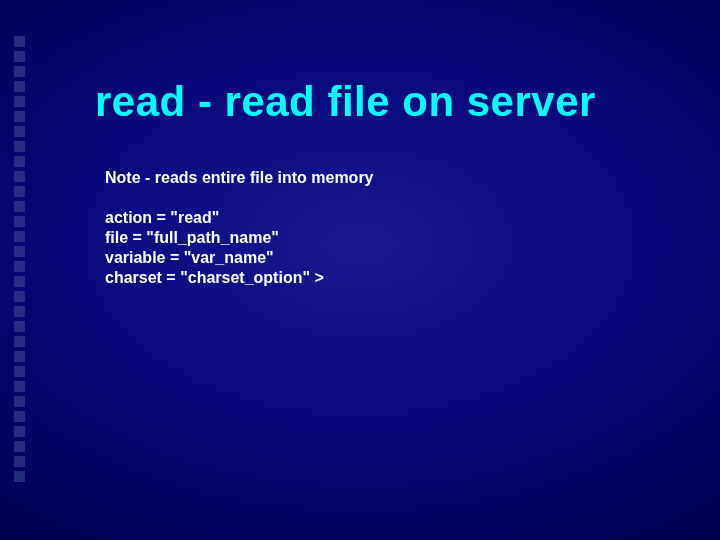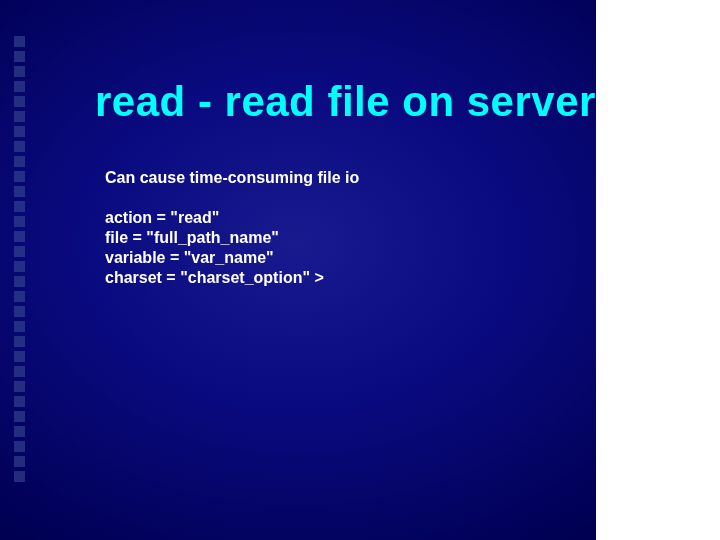--- a/index.html
+++ b/index.html
@@ -3,21 +3,21 @@
 <meta charset="utf-8">
 <style>
   html, body {
     margin: 0;
     padding: 0;
     width: 720px;
     height: 540px;
     overflow: hidden;
   }
   .slide {
-    width: 596px;
+    width: 720px;
     height: 540px;
     background: radial-gradient(ellipse 120% 100% at 50% 45%, #1a1a8f 0%, #0a0a80 30%, #000055 65%, #000022 100%);
     position: relative;
     font-family: Arial, Helvetica, sans-serif;
   }
   .dotstrip {
     position: absolute;
     left: 14px;
     top: 36px;
     width: 14px;
@@ -84,20 +84,20 @@
       <i></i>
       <i></i>
       <i></i>
       <i></i>
       <i></i>
   </div>
 
   <div class="title">read - read file on server</div>
 
   <div class="body">
-    <div>Can cause time-consuming file io</div>
+    <div>Note - reads entire file into memory</div>
     <div class="gap"></div>
     <div>action = "read"</div>
     <div>file = "full_path_name"</div>
     <div>variable = "var_name"</div>
     <div>charset = "charset_option" &gt;</div>
   </div>
 </div>
 
 </body></html>

